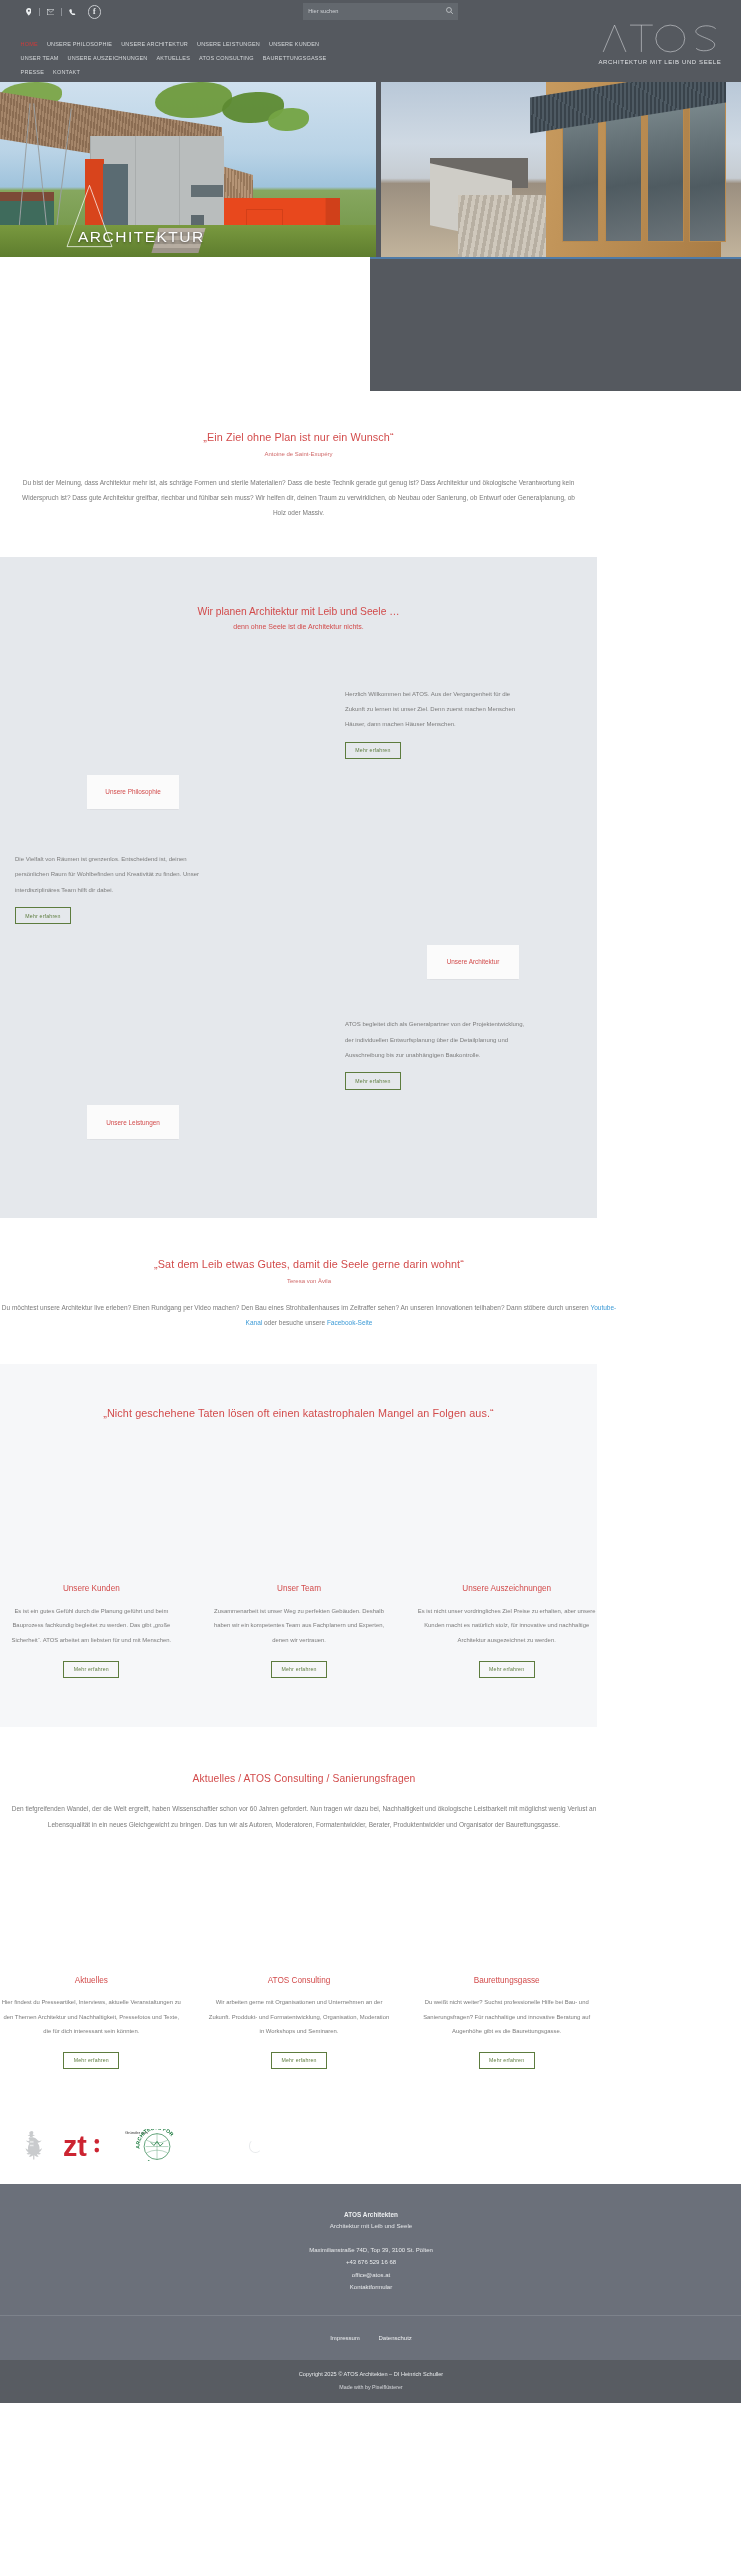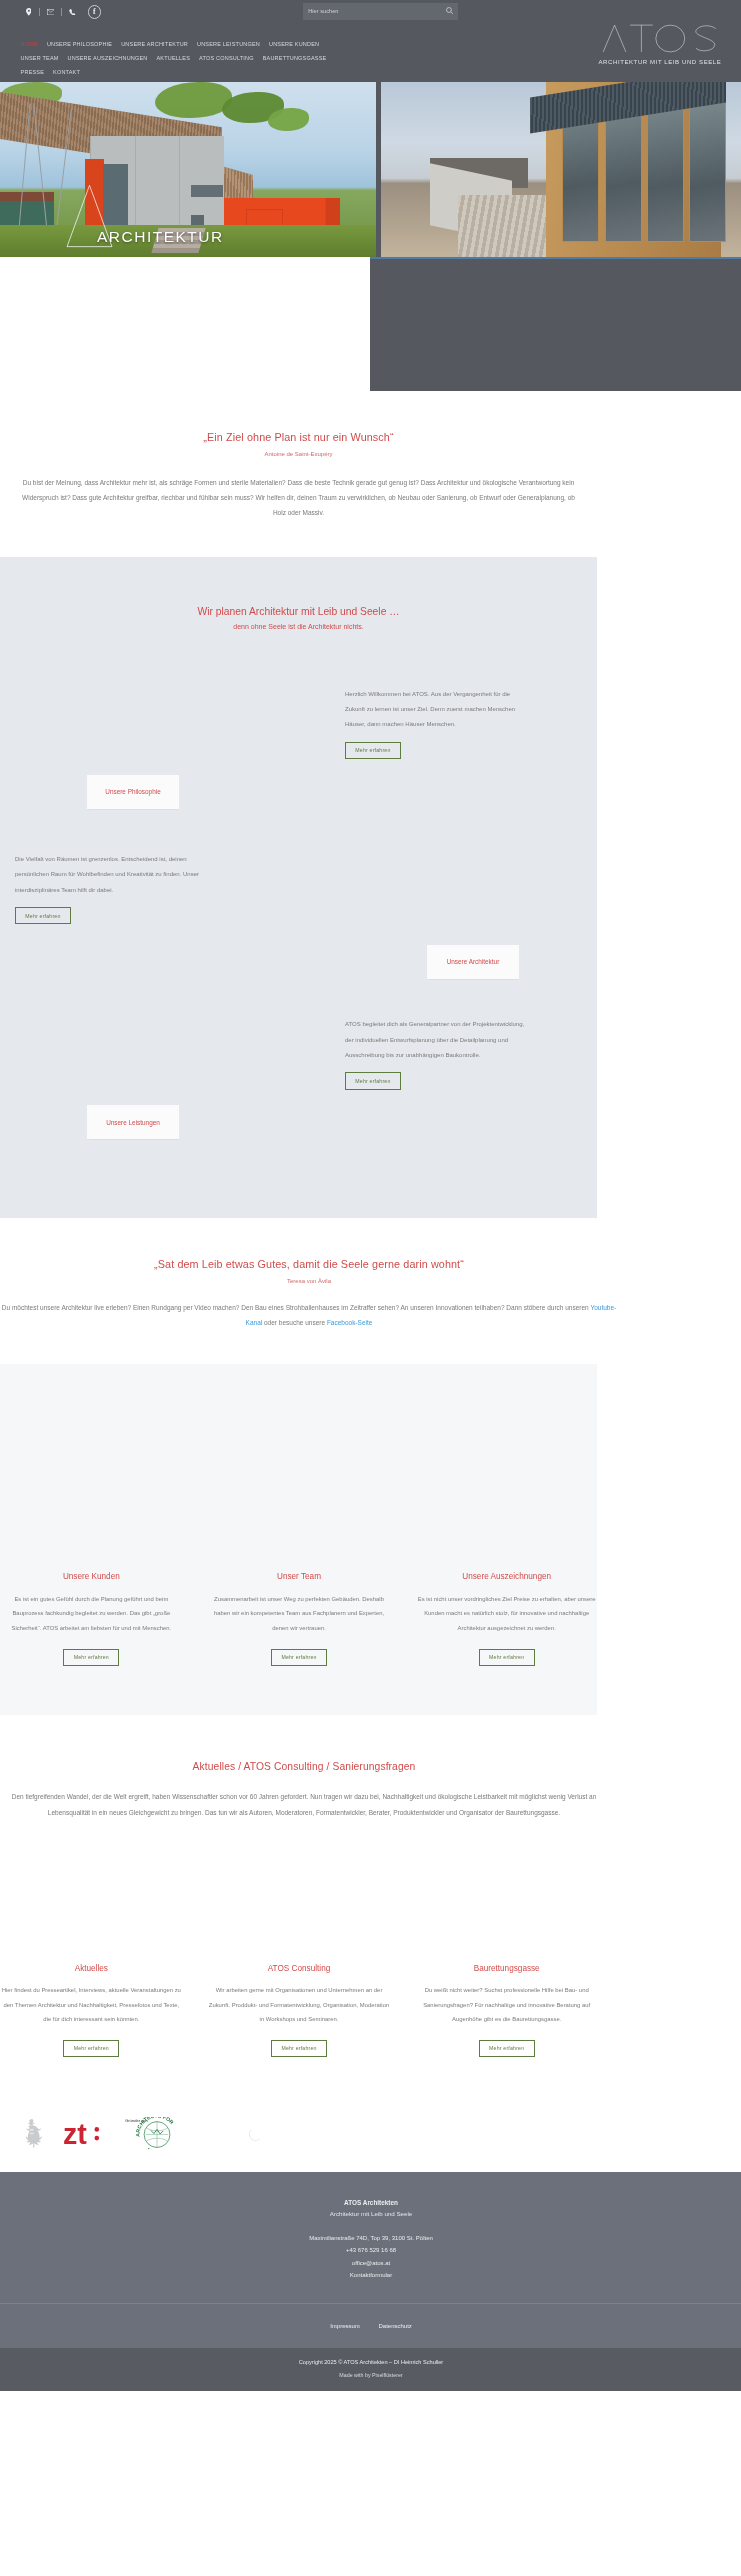--- a/index.html
+++ b/index.html
@@ -145,21 +145,21 @@
 
   .hr-wall{position:absolute;left:165px;top:0;width:175px;height:175px;background:linear-gradient(100deg,#c79a5e,#a97c45);}
   .hr-glass{position:absolute;top:15.5px;width:37px;height:144px;background:linear-gradient(170deg,#7d8b8f,#4f5b61 60%,#6a7378);border:1px solid #b98a4e;}
   .hr-roof{position:absolute;left:149px;top:0;width:196px;height:36px;background:repeating-linear-gradient(92deg,#4e5a63 0 2.1px,#39434b 2.1px 4.1px);transform:skewY(-9deg);}
   .hr-deck{position:absolute;left:77px;bottom:0;width:118px;height:62px;background:repeating-linear-gradient(100deg,#cfc8bc 0 3.6px,#b7afa2 3.6px 7.2px);}
   .hr-parapet{position:absolute;left:49px;top:90px;width:82px;height:62px;background:#cfcdc7;transform:skewY(12deg);}
   .hr-city{position:absolute;left:49px;top:76px;width:98px;height:30px;background:#6d6a66;}
 
   .hero-caption {
     position: absolute;
-    left: 97px; bottom: 11.3px;
+    left: 78px; bottom: 11.3px;
     z-index: 5;
     color: #ffffff;
     font-size: 15.5px;
     letter-spacing: 1.5px;
     text-shadow: 0 0.5px 2.6px rgba(0,0,0,.45);
     text-align: center;
   }
   .hero-tri {
     position: absolute; left: 65px; bottom: 5.2px; z-index: 4;
   }
@@ -462,20 +462,21 @@
     <div class="wrap" style="width:618px;">
       <h2 class="quote-h">„Sat dem Leib etwas Gutes, damit die Seele gerne darin wohnt“</h2>
       <div class="quote-author">Teresa von Àvila</div>
       <p class="para" style="margin-top:15.5px;">
         <span>Du möchtest unsere Architektur live erleben? Einen Rundgang per Video machen? Den Bau eines Strohballenhauses im Zeitraffer sehen? An unseren Innovationen teilhaben? Dann stöbere durch unseren </span><a href="#">Youtube-Kanal</a><span> oder besuche unsere </span><a href="#">Facebook-Seite</a>
       </p>
     </div>
   </div>
 
   <div class="section bg-offwhite" style="padding:43px 0 49px;">
+    <h2 class="quote-h">„Nicht geschehene Taten lösen oft einen katastrophalen Mangel an Folgen aus.“</h2>
 
     <div style="height:165px;"></div>
 
     <div class="cols3">
       <div class="col3">
         <h3>Unsere Kunden</h3>
         <p>Es ist ein gutes Gefühl durch die Planung geführt und beim Bauprozess fachkundig begleitet zu werden. Das gibt „große Sicherheit“. ATOS arbeitet am liebsten für und mit Menschen.</p>
         <button class="btn-outline" style="margin-top:13.4px;">Mehr erfahren</button>
       </div>
       <div class="col3">

